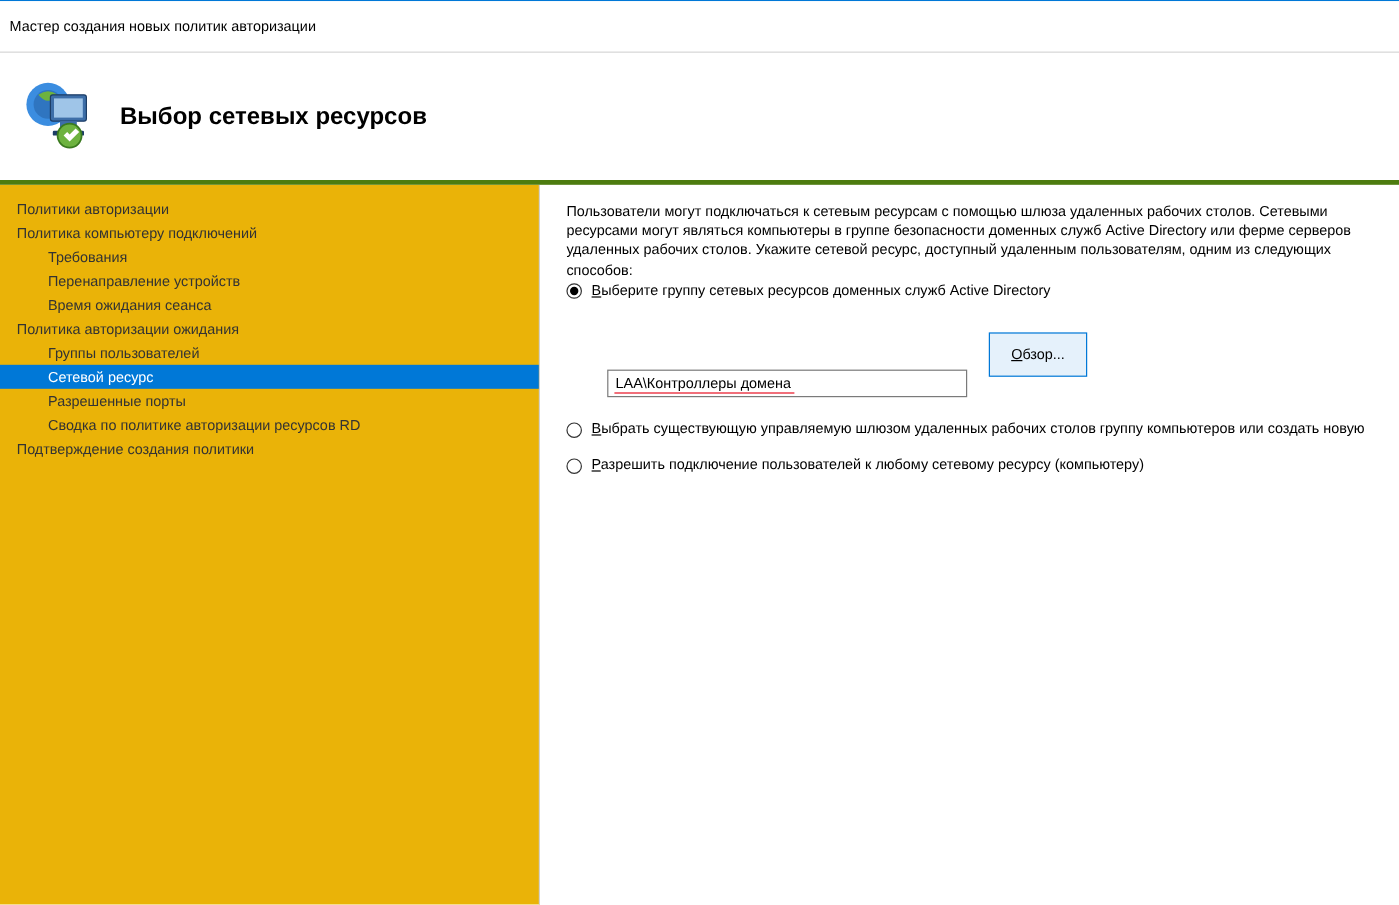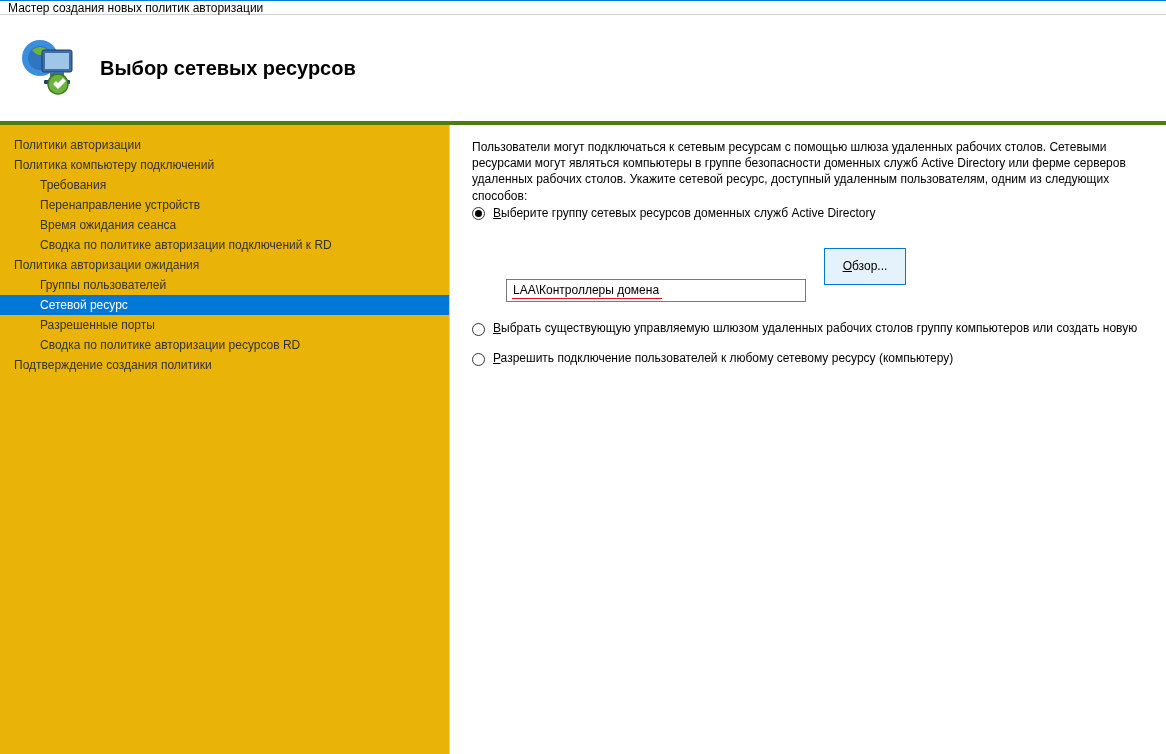--- a/index.html
+++ b/index.html
@@ -12,21 +12,21 @@
   }
   .window {
     width: 1166px;
     height: 754px;
     border-top: 1px solid #0078d7;
     display: flex;
     flex-direction: column;
     background: #fff;
   }
   .titlebar {
-    height: 14px;
+    height: 43px;
     padding-left: 8px;
     display: flex;
     align-items: center;
     border-bottom: 1px solid #d0d0d0;
     background: #fff;
     font-size: 12px;
     color: #000;
   }
   .header {
     height: 110px;
@@ -174,21 +174,20 @@
   </div>
 
   <div class="content">
 
     <div class="sidebar" id="sidebar">
         <div class="nav-item level-1">Политики авторизации</div>
         <div class="nav-item level-1">Политика компьютеру подключений</div>
         <div class="nav-item level-2">Требования</div>
         <div class="nav-item level-2">Перенаправление устройств</div>
         <div class="nav-item level-2">Время ожидания сеанса</div>
-        <div class="nav-item level-2">Сводка по политике авторизации подключений к RD</div>
         <div class="nav-item level-1">Политика авторизации ожидания</div>
         <div class="nav-item level-2">Группы пользователей</div>
         <div class="nav-item level-2 selected">Сетевой ресурс</div>
         <div class="nav-item level-2">Разрешенные порты</div>
         <div class="nav-item level-2">Сводка по политике авторизации ресурсов RD</div>
         <div class="nav-item level-1">Подтверждение создания политики</div>
       </div>
 
     <div class="main">
 

